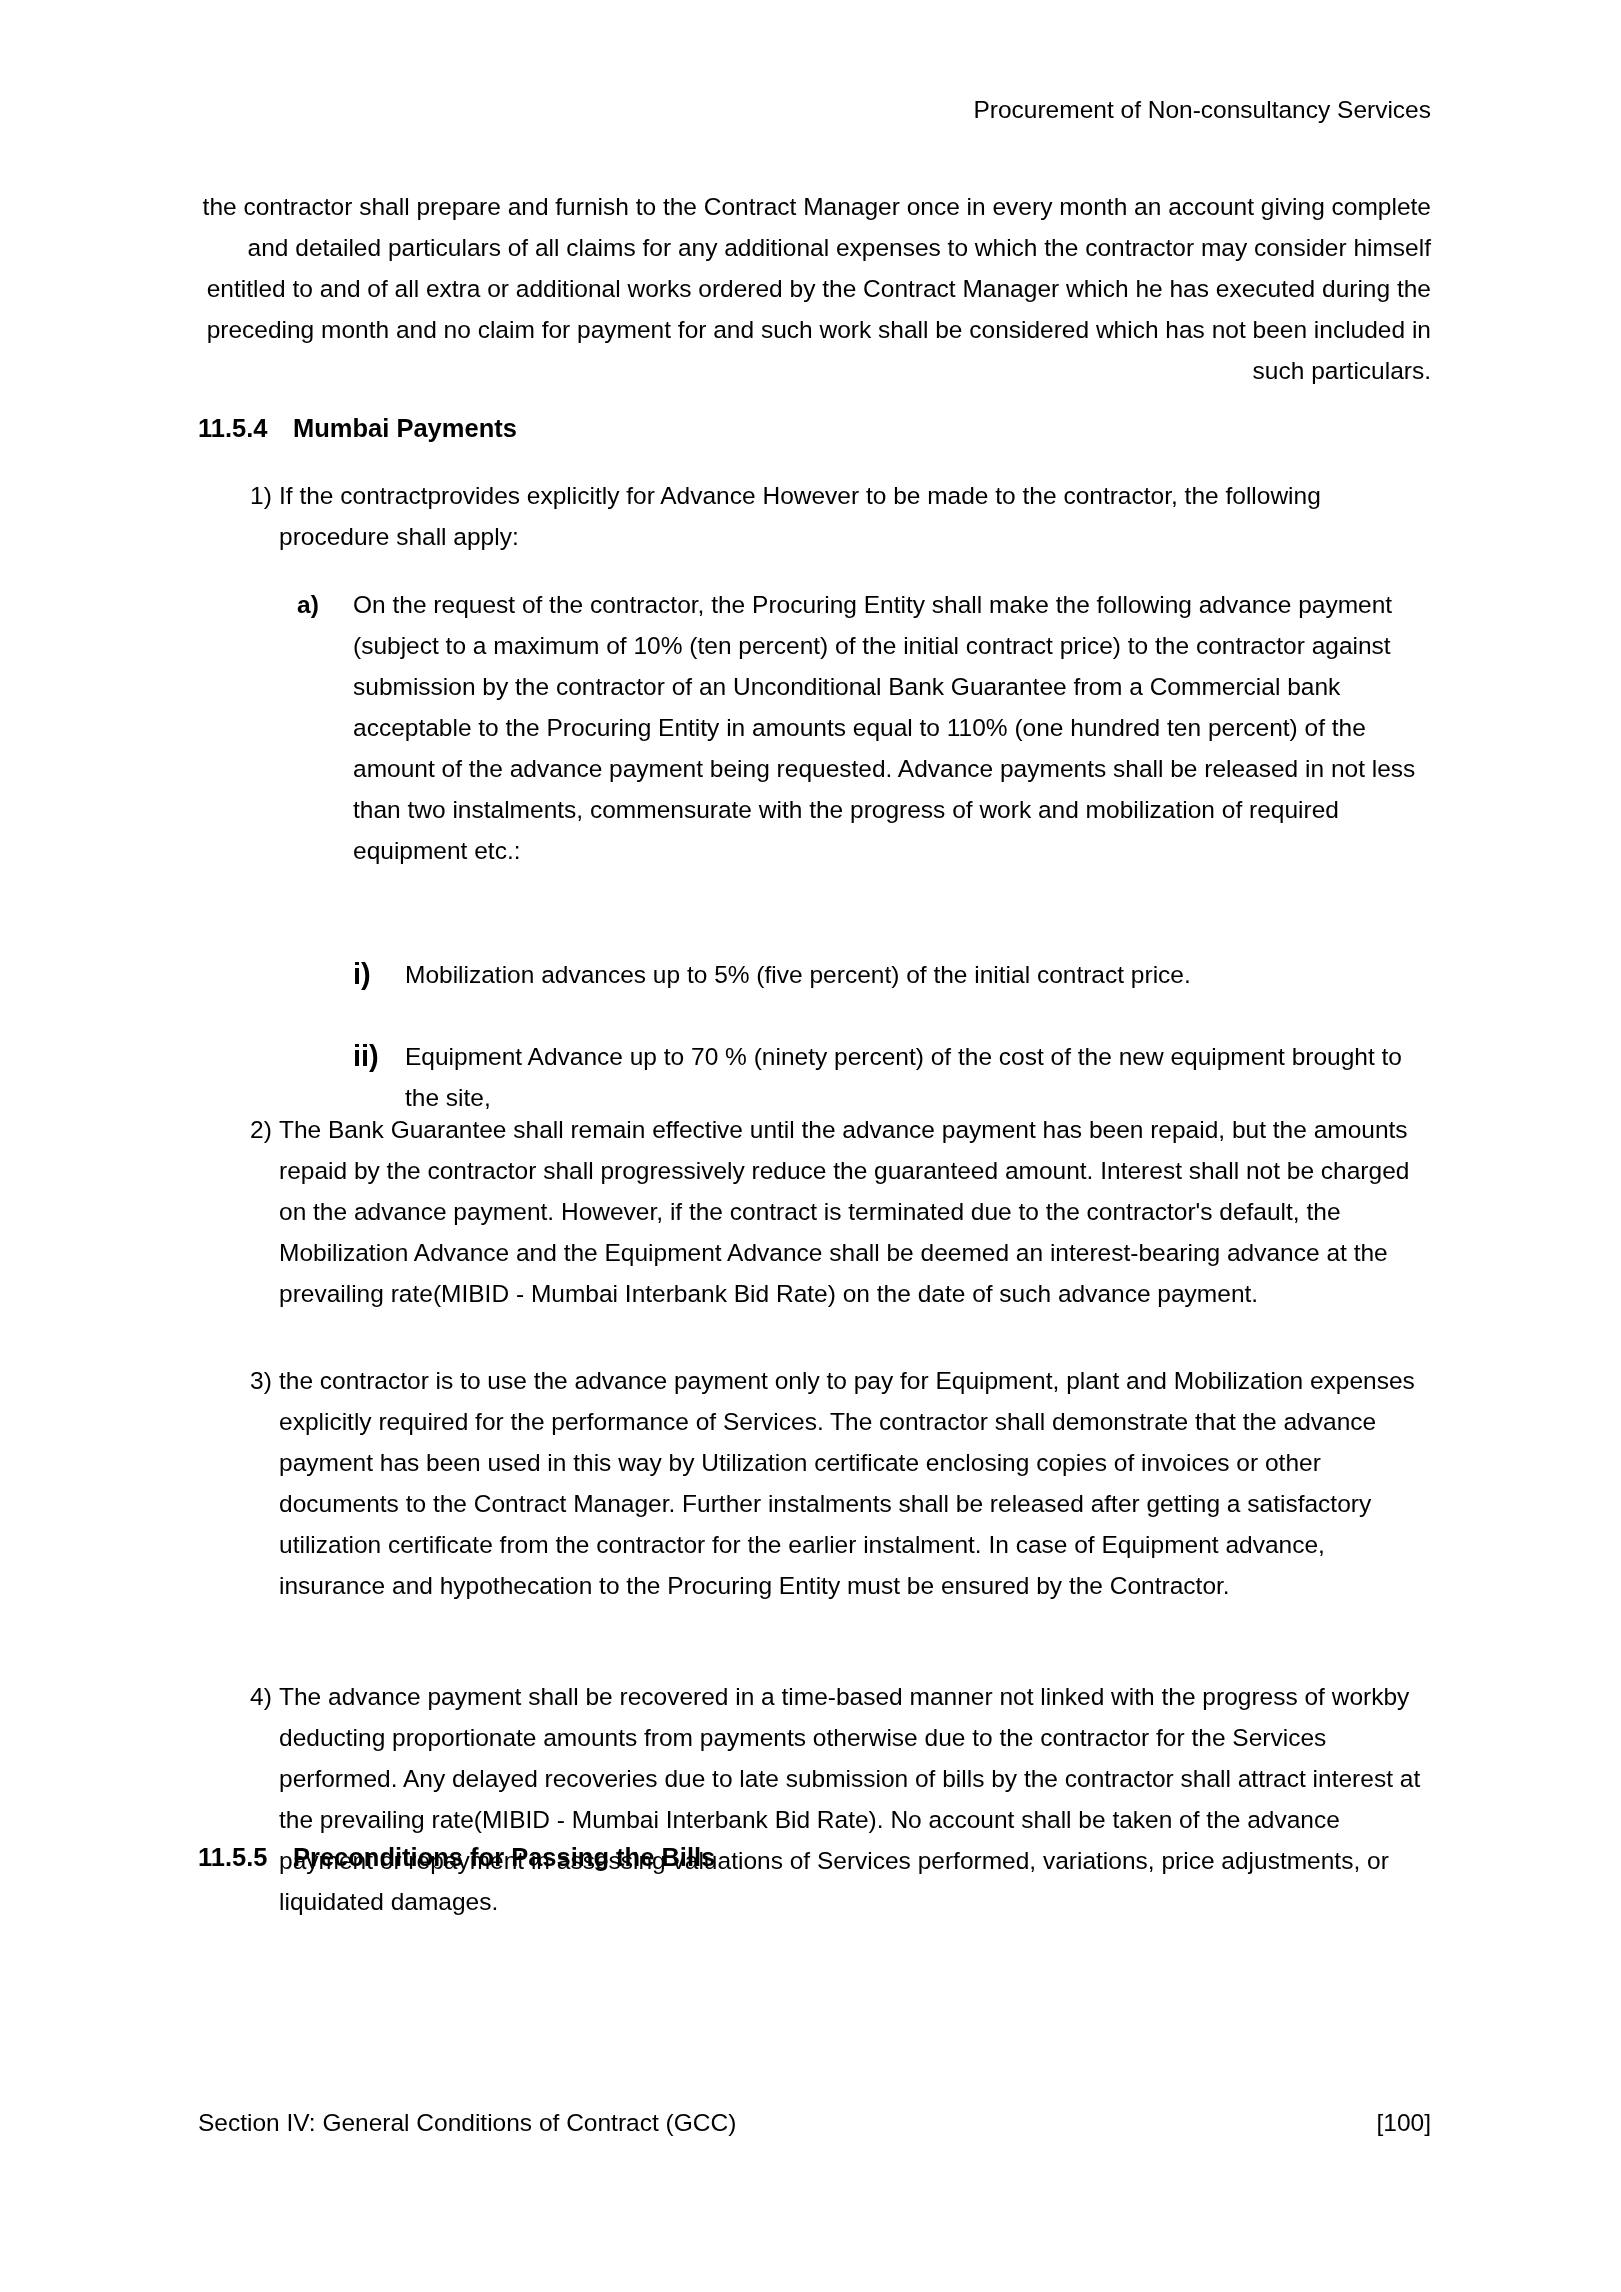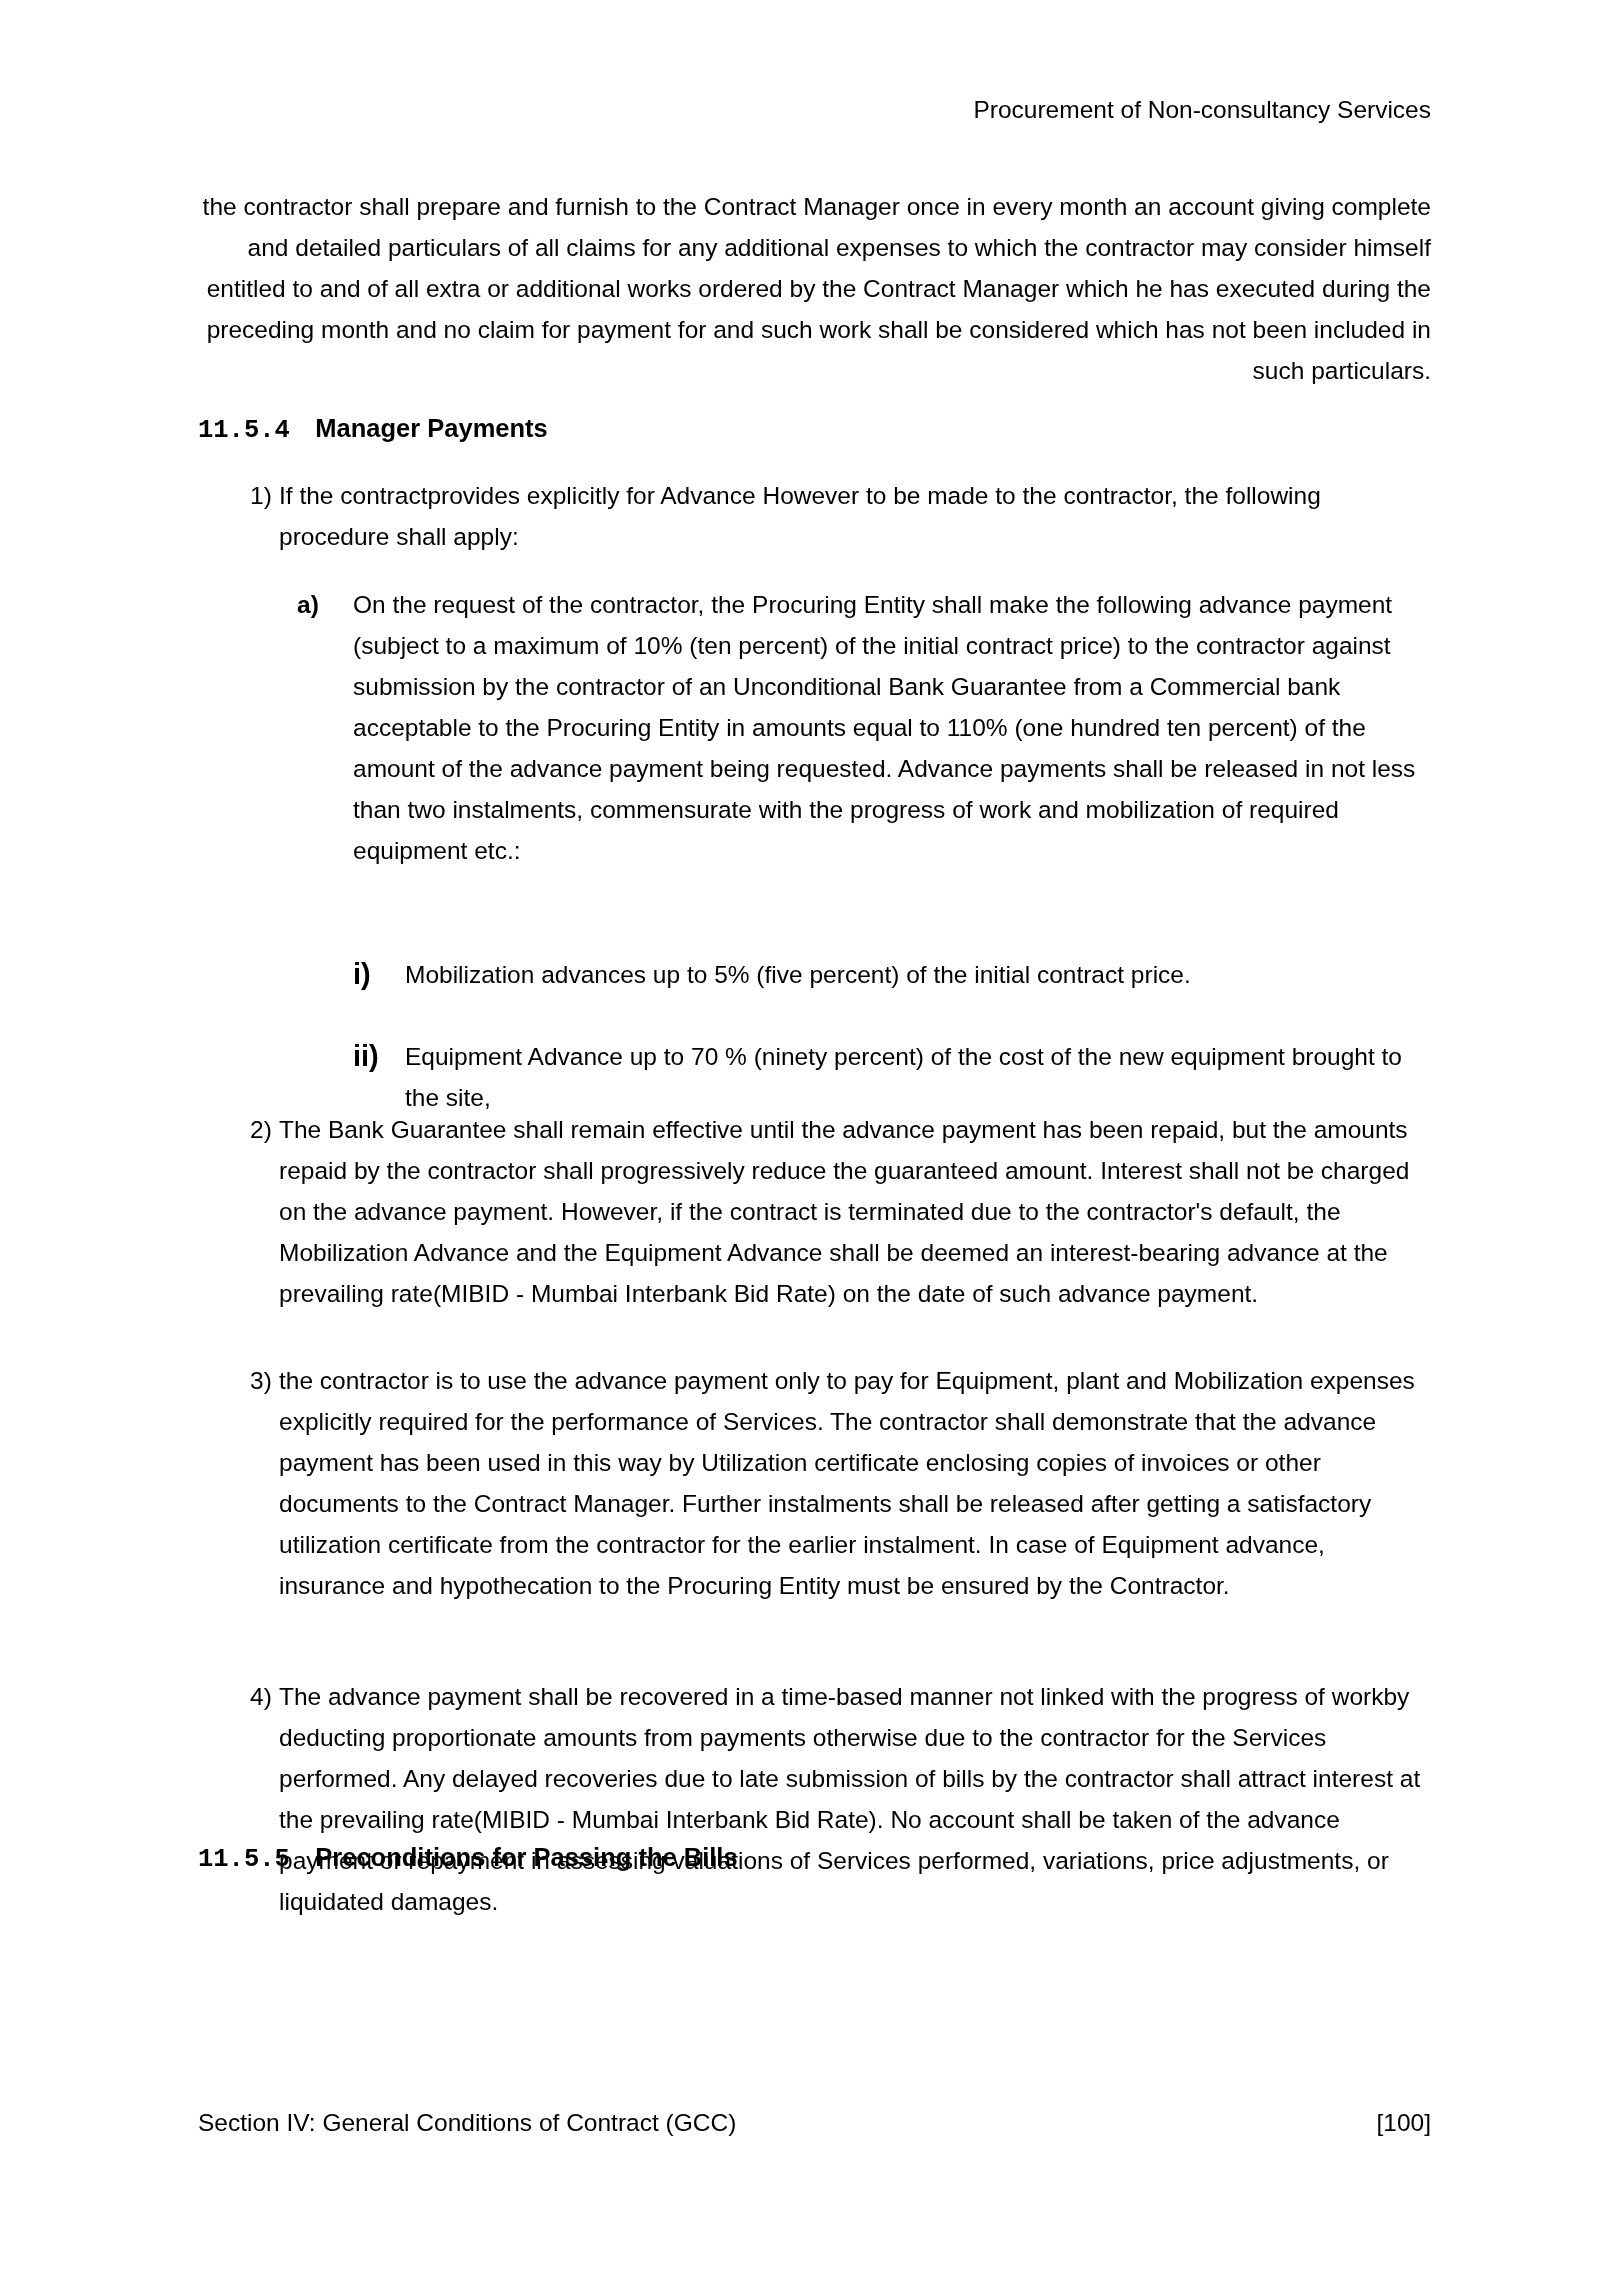--- a/index.html
+++ b/index.html
@@ -33,21 +33,21 @@
     width: 1233px;
     text-align: right;
   }
 
   .heading {
     left: 198px;
     width: 1233px;
     font-weight: bold;
     font-size: 25.5px;
   }
-  .heading .h-num { display: inline-block; font-family: Liberation Mono, monospace; }
+  .heading .h-num { display: inline-block; }
   .heading .h-title { display: inline-block; margin-left: 25.5px; }
 
   .li {
     left: 198px;
     width: 1233px;
     box-sizing: border-box;
   }
   .li .marker { position: absolute; top: 0; }
 
   .li.l1 { padding-left: 81px; }
@@ -74,21 +74,21 @@
 </head>
 <body>
 
 <div class="page">
 
   <div class="abs doc-header">Procurement of Non-consultancy Services</div>
 
   <div class="abs body-par" style="top:186px;">the contractor shall prepare and furnish to the Contract Manager once in every month an account giving complete and detailed particulars of all claims for any additional expenses to which the contractor may consider himself entitled to and of all extra or additional works ordered by the Contract Manager which he has executed during the preceding month and no claim for payment for and such work shall be considered which has not been included in such particulars.</div>
 
   <div class="abs heading" style="top:408px;">
-    <span class="h-num">11.5.4</span><span class="h-title">Manager Payments</span>
+    <span class="h-num">11.5.4</span><span class="h-title">Mumbai Payments</span>
   </div>
 
   <div class="abs li l1" style="top:475px;">
     <span class="marker">1)</span>
     <div class="txt">If the contractprovides explicitly for Advance However to be made to the contractor, the following procedure shall apply:</div>
   </div>
 
   <div class="abs li l2" style="top:584px;">
     <span class="marker">a)</span>
     <div class="txt">On the request of the contractor, the Procuring Entity shall make the following advance payment (subject to a maximum of 10% (ten percent) of the initial contract price) to the contractor against submission by the contractor of an Unconditional Bank Guarantee from a Commercial bank acceptable to the Procuring Entity in amounts equal to 110% (one hundred ten percent) of the amount of the advance payment being requested. Advance payments shall be released in not less than two instalments, commensurate with the progress of work and mobilization of required equipment etc.:</div>

